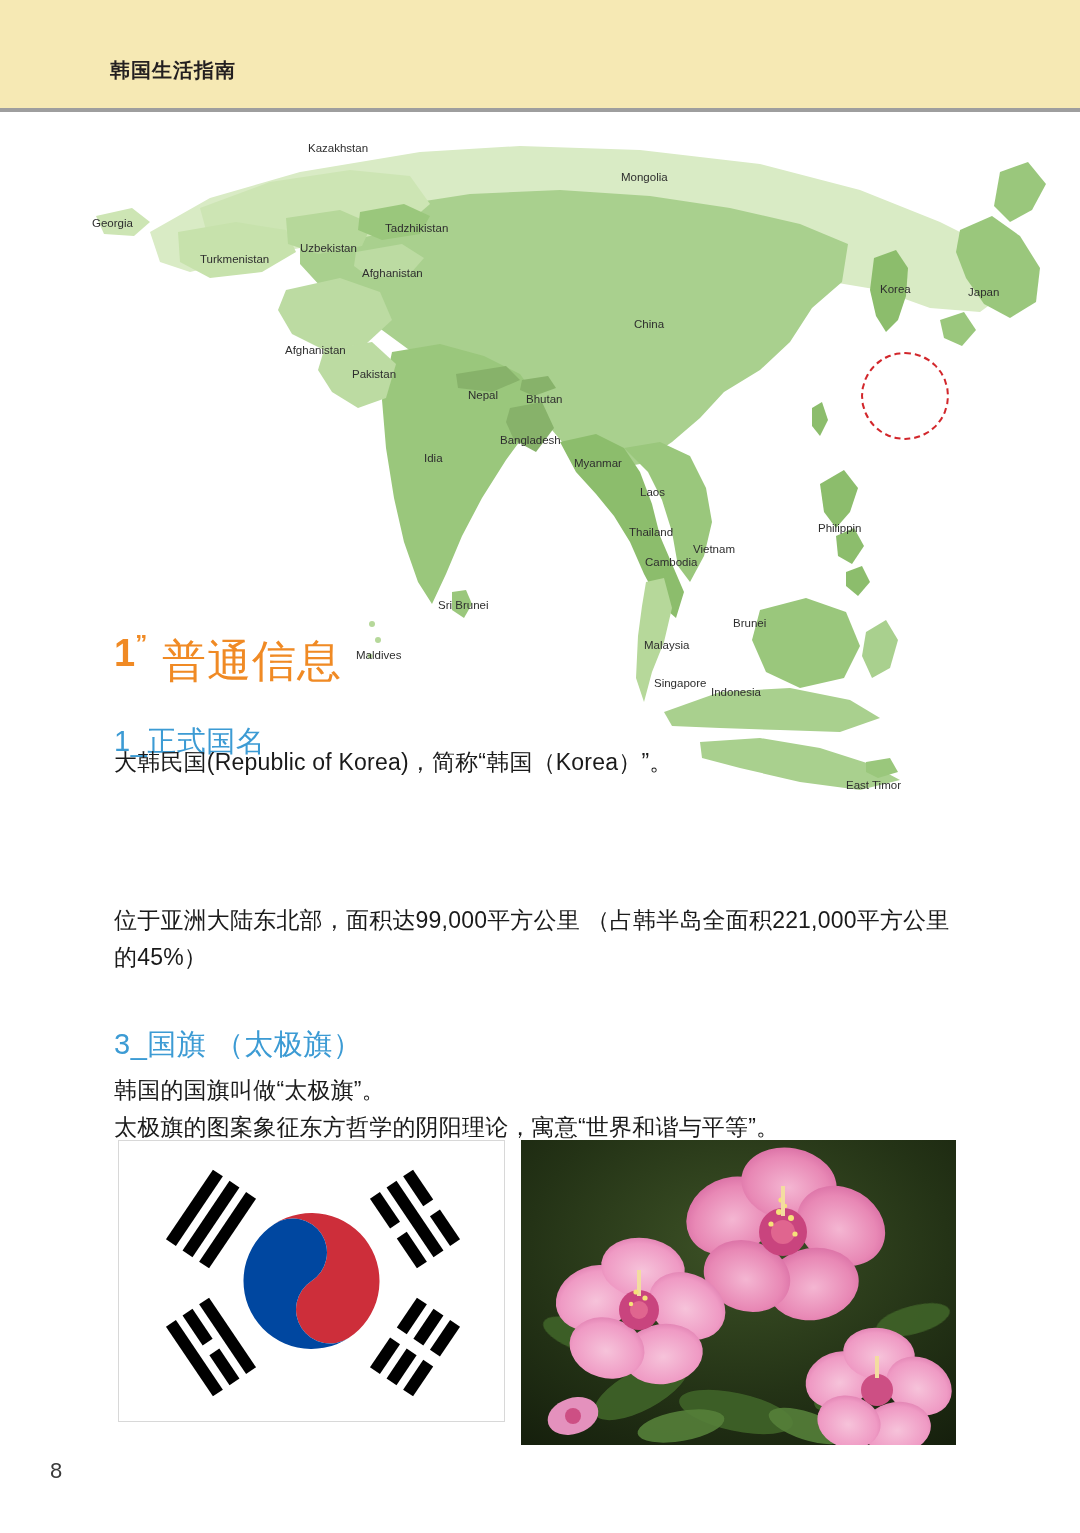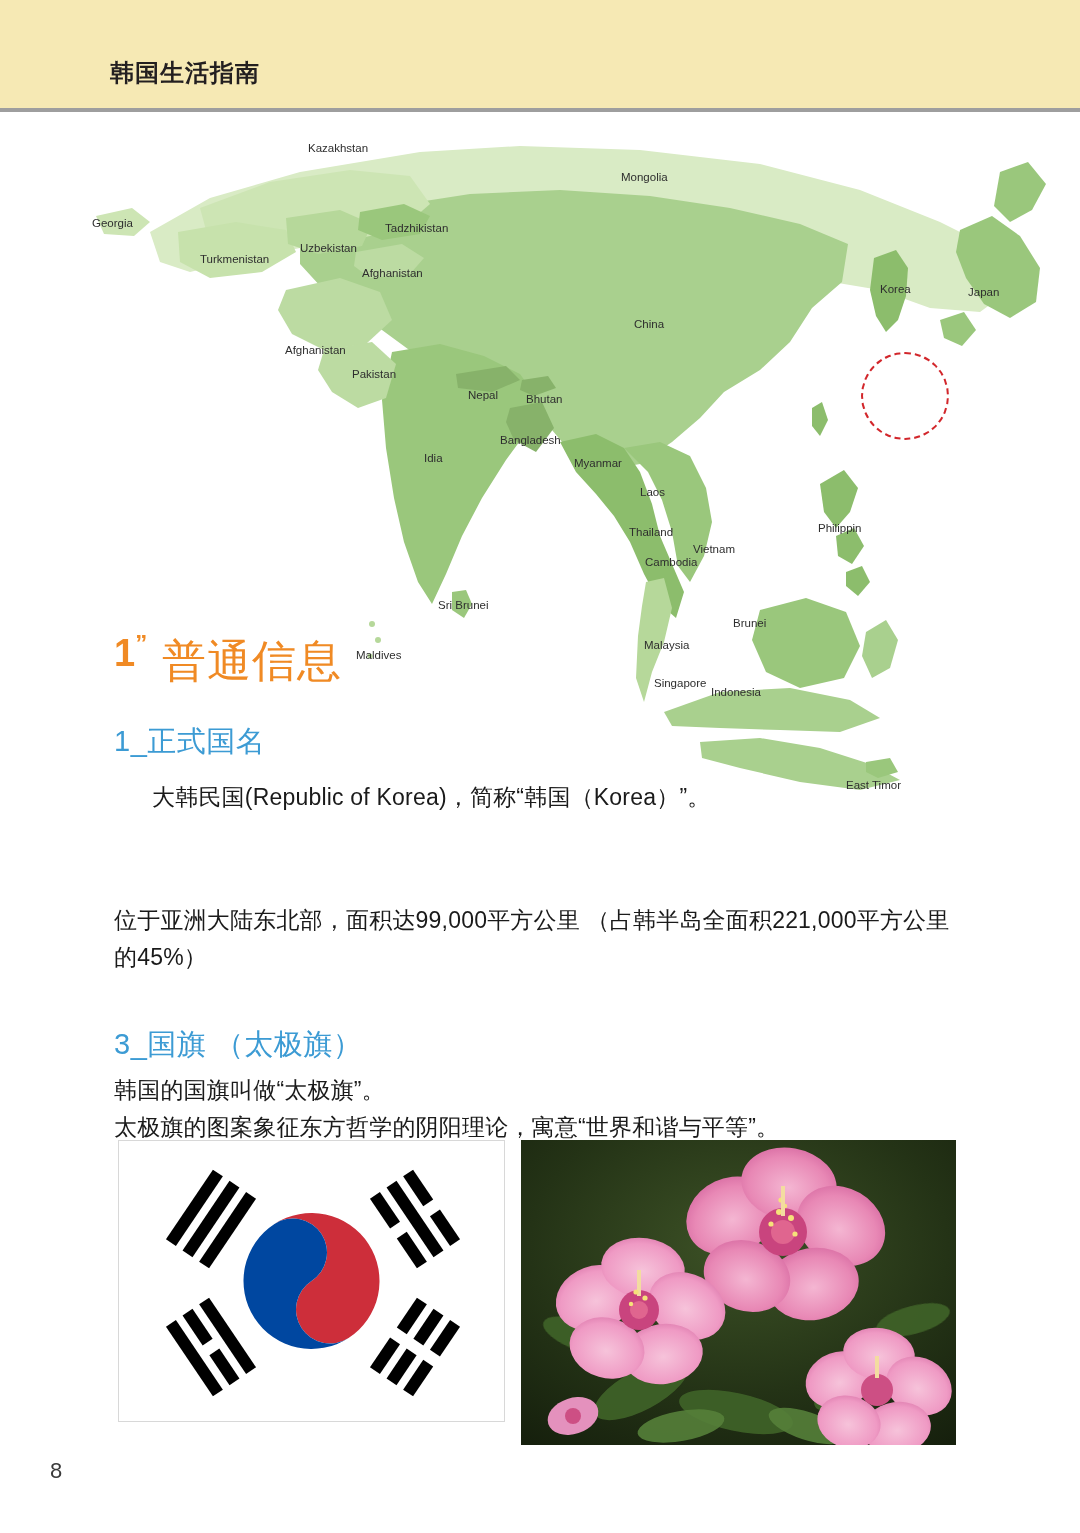--- a/index.html
+++ b/index.html
@@ -15,21 +15,21 @@
   .header-band{
     position:absolute;left:0;top:0;width:1080px;height:108px;
     background:#f6e9b4;
   }
   .header-rule{
     position:absolute;left:0;top:108px;width:1080px;height:4px;
     background:#9e9e9e;
   }
   .header-title{
     position:absolute;left:110px;top:57px;
-    font-size:24px;font-weight:bold;color:#231f20;
+    font-size:20px;font-weight:bold;color:#231f20;
     letter-spacing:1px;
   }
 
   
   .map-wrap{
     position:absolute;left:0;top:112px;width:1080px;height:700px;
     overflow:hidden;
   }
   .map-svg{position:absolute;left:0;top:0;}
   .map-label{
@@ -196,21 +196,21 @@
       </div>
   </div>
 
   <div class="content">
     <div class="section-num">
       <span>1</span><span class="quote">”</span>
     </div>
     <div class="section-title-main">普通信息</div>
 
     <div class="sub" style="top:722px;">1_正式国名</div>
-    <div class="body-text" style="top:779px;margin-left:38px;">大韩民国(Republic of Korea)，简称“韩国（Korea）”。</div>
+    <div class="body-text" style="top:744px;">大韩民国(Republic of Korea)，简称“韩国（Korea）”。</div>
 
     <div class="body-text" style="top:902px;">位于亚洲大陆东北部，面积达99,000平方公里 （占韩半岛全面积221,000平方公里的45%）</div>
 
     <div class="sub" style="top:1025px;">3_国旗 （太极旗）</div>
     <div class="body-text" style="top:1072px;white-space:pre-line;">韩国的国旗叫做“太极旗”。
 太极旗的图案象征东方哲学的阴阳理论，寓意“世界和谐与平等”。</div>
 
     <div class="flag-box">
       <svg width="385" height="280" viewBox="0 0 385 280">
         <rect x="0" y="0" width="385" height="280" fill="#ffffff"></rect>

